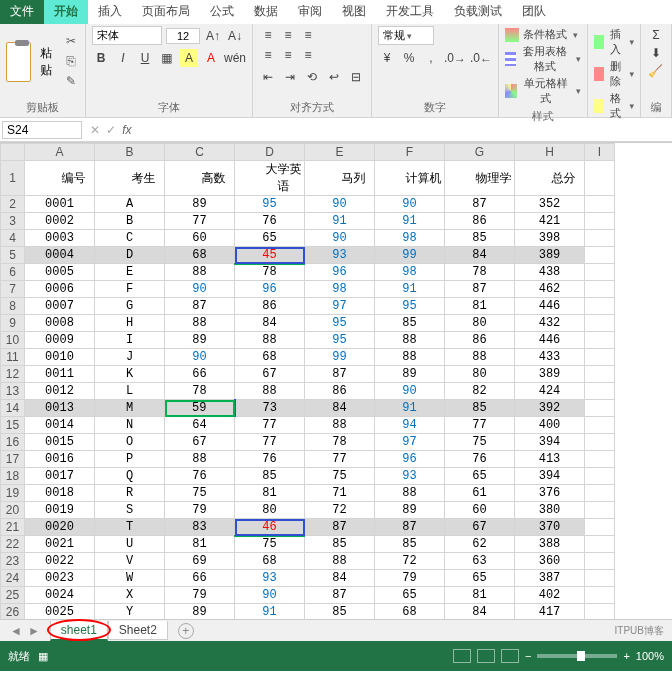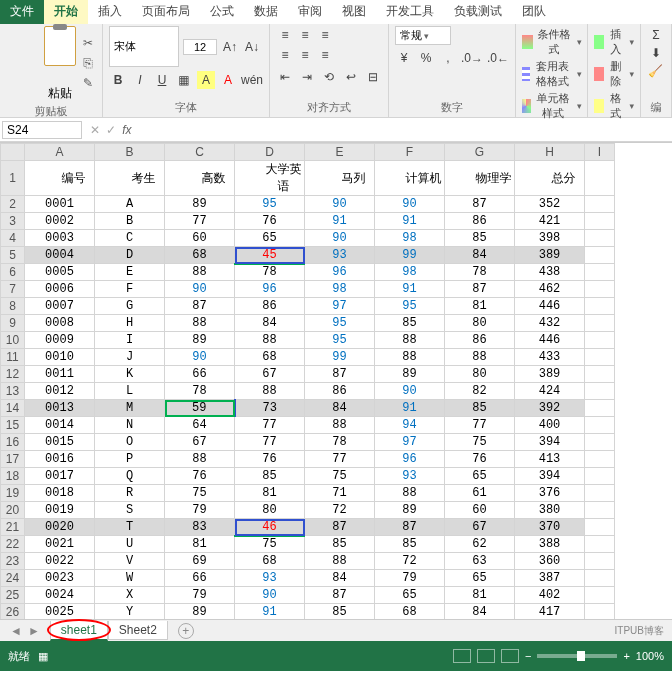--- a/index.html
+++ b/index.html
@@ -1,33 +1,33 @@
 <!DOCTYPE html>
 <html><head>
 <meta charset="utf-8">
 <style>
 * { box-sizing: border-box; margin: 0; padding: 0; font-family: "Microsoft YaHei", sans-serif; }
 body { width: 672px; height: 691px; background: #fff; overflow: hidden; font-size: 12px; }
 
 .tabs { display: flex; background: #fff; height: 24px; align-items: flex-end; }
 .tab { padding: 4px 10px; font-size: 12px; color: #444; cursor: pointer; }
 .tab.file { background: #217346; color: #fff; }
-.tab.active { background: #fef9c3; color: #217346; font-weight: bold; }
+.tab.active { background: #5eead4; color: #217346; font-weight: bold; }
 
 .ribbon { background: #f0f0f0; height: 94px; display: flex; border-bottom: 1px solid #d4d4d4; }
 .group { border-right: 1px solid #d4d4d4; padding: 2px 6px 0 6px; display: flex; flex-direction: column; justify-content: space-between; height: 100%; }
 .group-label { text-align: center; font-size: 11px; color: #666; padding: 2px 0; }
 .group-body { flex: 1; display: flex; align-items: center; gap: 4px; }
 .clipboard-icon { width: 32px; height: 40px; background: #fff; border: 1px solid #d0a040; border-radius: 2px; position: relative; }
 .clipboard-icon::before { content: ""; position: absolute; top: -3px; left: 8px; width: 14px; height: 6px; background: #888; border-radius: 2px; }
-.paste-col { display: flex; flex-direction: column; align-items: center; gap: 19px; margin-left: 38px; }
+.paste-col { display: flex; flex-direction: row; align-items: center; gap: 9px; }
 .mini-btns { display: flex; flex-direction: column; gap: 4px; }
 .mini-btn { width: 16px; height: 16px; font-size: 12px; color: #555; text-align: center; cursor: pointer; }
 .font-row1 { display: flex; gap: 4px; align-items: center; }
-.font-combo { border: 1px solid #ccc; background: #fff; padding: 12px 4px; font-size: 11px; min-width: 70px; }
+.font-combo { border: 1px solid #ccc; background: #fff; padding: 1px 4px; font-size: 11px; min-width: 70px; }
 .size-combo { border: 1px solid #ccc; background: #fff; padding: 1px 4px; font-size: 11px; width: 34px; text-align: center; }
 .btn-row { display: flex; gap: 4px; margin-top: 4px; align-items: center; }
 .sqbtn { min-width: 18px; height: 18px; text-align: center; font-size: 12px; color: #444; cursor: pointer; display: inline-flex; align-items: center; justify-content: center; }
 .col { display: flex; flex-direction: column; }
 .align-grid { display: grid; grid-template-columns: repeat(3, 18px); gap: 2px; }
 .num-combo { border: 1px solid #ccc; background: #fff; padding: 1px 4px; font-size: 11px; width: 56px; }
 .style-item { display: flex; align-items: center; gap: 4px; font-size: 11px; color: #444; padding: 1px 0; cursor: pointer; text-align: center; }
 .style-ic { width: 14px; height: 14px; display: inline-block; }
 
 .namebox-row { display: flex; align-items: center; height: 24px; border-bottom: 1px solid #d4d4d4; background: #fff; }

